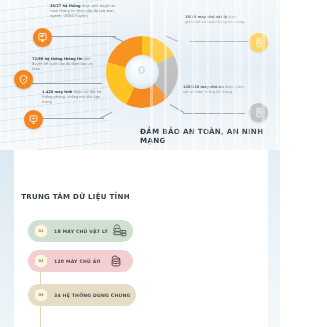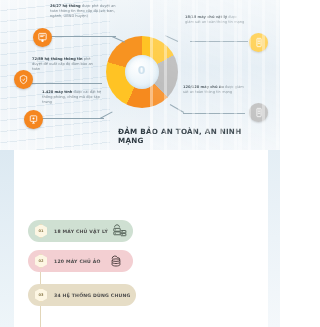--- a/index.html
+++ b/index.html
@@ -66,21 +66,21 @@
     position:absolute;width:19px;height:19px;border-radius:50%;
     display:flex;align-items:center;justify-content:center;
     box-shadow:0 1px 2px rgba(0,0,0,.18);
   }
   .badge.or{background:#f5861f;}
   .badge.ye{background:#ffc324;}
   .badge.gy{background:#b9b9b9;}
   .badge svg{display:block;}
 
   .maintitle{
-    position:absolute;left:118px;top:127px;width:150px;
+    position:absolute;left:140px;top:127px;width:150px;
     font-size:7.2px;font-weight:700;color:#2f3b43;letter-spacing:.25px;
   }
 
   
   .bottom{
     position:absolute;left:0;top:150px;width:280px;height:177px;
     background:linear-gradient(180deg,#ffffff 0%,#ffffff 100%);
   }
   .bottom:before{
     content:"";position:absolute;left:0;top:0;width:14px;height:177px;
@@ -237,20 +237,21 @@
     </div>
 
     <div class="maintitle">ĐẢM BẢO AN TOÀN, AN NINH MẠNG</div>
   </div>
 
   <div class="topstrip"></div>
 
   <div class="bottom">
 
     <div class="card" style="left:14px;top:30px;width:123px;height:145px;">
+      <div class="card-title" style="top:13px;">TRUNG TÂM DỮ LIỆU TỈNH</div>
 
       <div class="connector" style="left:26px;top:70px;height:78px;"></div>
 
       <div class="row g" style="left:14px;top:40px;width:105px;">
         <div class="hexnum">01</div>
         <div class="rowlabel">18 MÁY CHỦ VẬT LÝ</div>
         <div class="rowicon">
           <svg width="17" height="17" viewBox="0 0 24 24" fill="none" stroke="#4d5c52" stroke-width="1.3">
             <rect x="4" y="9" width="9" height="4" rx="0.6"></rect>
               <rect x="4" y="14" width="9" height="4" rx="0.6"></rect>

